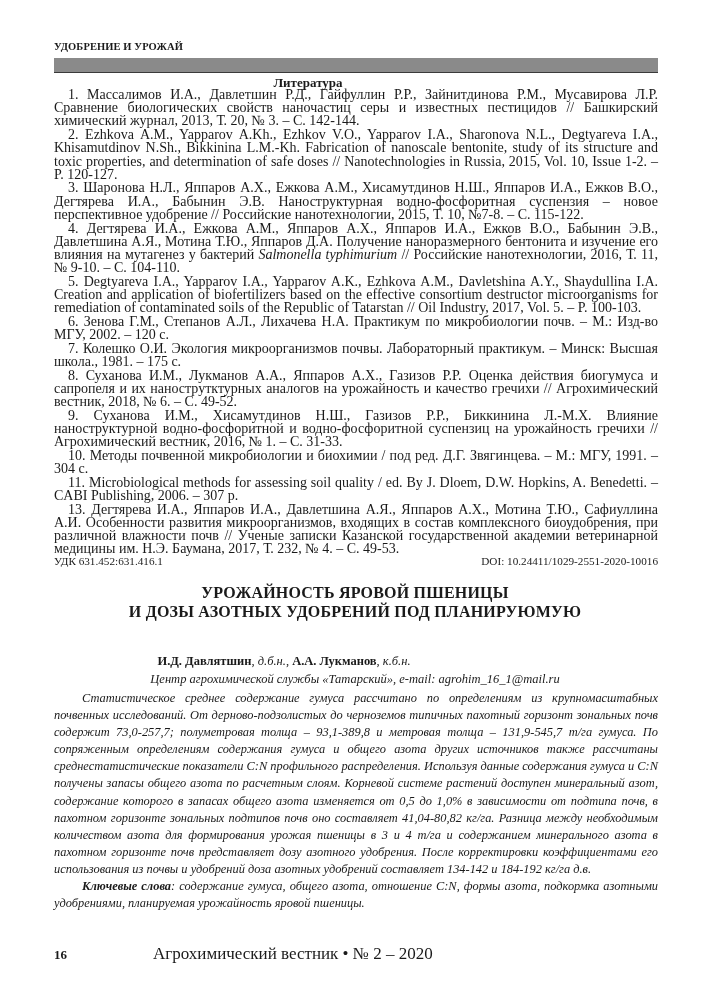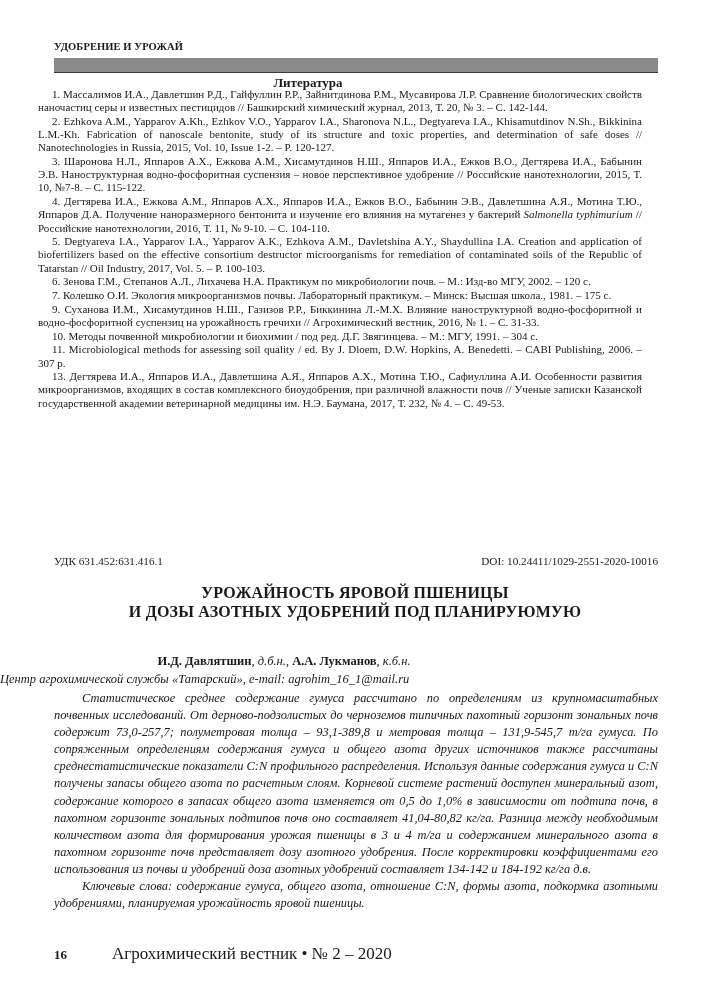--- a/index.html
+++ b/index.html
@@ -13,71 +13,72 @@
   }
   .grey-bar {
     position: absolute; left: 54px; top: 58px; width: 604px; height: 14px;
     background: #8a8a8a; border-bottom: 1.5px solid #3a3a3a;
   }
   .refs-title {
     position: absolute; left: 0; width: 616px; top: 75px; text-align: center;
     font-size: 13px; font-weight: bold;
   }
   .refs {
-    position: absolute; left: 38px; top: 88px; width: 604px;
-    font-size: 11px; line-height: 13.2px; text-align: justify;
+    position: absolute; left: 54px; top: 88px; width: 604px;
+    font-size: 14px; line-height: 13.2px; text-align: justify;
   }
   .ref { text-indent: 14px; margin: 0 0 0.5px 0; }
   .ref i { font-style: italic; }
   .meta-row {
     position: absolute; left: 54px; top: 555px; width: 604px;
     display: flex; justify-content: space-between; font-size: 11.2px;
   }
   .title {
     position: absolute; left: 0; width: 710px; top: 583px; text-align: center;
     font-size: 16px; font-weight: bold; line-height: 19px; letter-spacing: 0.2px;
   }
   .authors {
     position: absolute; left: 0; width: 568px; top: 654px; text-align: center;
     font-size: 12.5px;
   }
   .authors b { font-weight: bold; }
   .authors i { font-style: italic; }
   .affil {
-    position: absolute; left: 0; width: 710px; top: 672px; text-align: left;
+    position: absolute; left: 0; width: 710px; top: 672px; text-align: center;
     font-size: 12.5px; font-style: italic;
   }
   .abstract {
     position: absolute; left: 54px; top: 690px; width: 604px;
     font-size: 12.4px; line-height: 17.1px; font-style: italic; text-align: justify;
   }
   .abstract p { margin: 0; text-indent: 28px; }
-  .abstract .kw-label { font-weight: normal; }
+  .abstract .kw-label { font-weight: bold; }
   .footer {
-    position: absolute; left: 54px; top: 944px; display: flex; align-items: baseline;
+    position: absolute; left: 54px; top: 944px; display: flex; align-items: baseline; gap: 41px;
   }
   .page-num { font-size: 13px; font-weight: bold; width: 58px; }
   .journal { font-size: 17px; }
 </style>
 </head>
 <body>
 
 <div class="section-label">УДОБРЕНИЕ И УРОЖАЙ</div>
 <div class="grey-bar"></div>
 
 <div class="refs-title">Литература</div>
 
 <div class="refs">
   <p class="ref">1. Массалимов И.А., Давлетшин Р.Д., Гайфуллин Р.Р., Зайнитдинова Р.М., Мусавирова Л.Р. Сравнение биологических свойств наночастиц серы и известных пестицидов // Башкирский химический журнал, 2013, Т. 20, № 3. – С. 142-144.</p>
   <p class="ref">2. Ezhkova A.M., Yapparov A.Kh., Ezhkov V.O., Yapparov I.A., Sharonova N.L., Degtyareva I.A., Khisamutdinov N.Sh., Bikkinina L.M.-Kh. Fabrication of nanoscale bentonite, study of its structure and toxic properties, and determination of safe doses // Nanotechnologies in Russia, 2015, Vol. 10, Issue 1-2. – P. 120-127.</p>
   <p class="ref">3. Шаронова Н.Л., Яппаров А.Х., Ежкова А.М., Хисамутдинов Н.Ш., Яппаров И.А., Ежков В.О., Дегтярева И.А., Бабынин Э.В. Наноструктурная водно-фосфоритная суспензия – новое перспективное удобрение // Российские нанотехнологии, 2015, Т. 10, №7-8. – С. 115-122.</p>
   <p class="ref"><span>4. Дегтярева И.А., Ежкова А.М., Яппаров А.Х., Яппаров И.А., Ежков В.О., Бабынин Э.В., Давлетшина А.Я., Мотина Т.Ю., Яппаров Д.А. Получение наноразмерного бентонита и изучение его влияния на мутагенез у бактерий </span><i>Salmonella typhimurium</i><span> // Российские нанотехнологии, 2016, Т. 11, № 9-10. – С. 104-110.</span></p>
   <p class="ref">5. Degtyareva I.A., Yapparov I.A., Yapparov A.K., Ezhkova A.M., Davletshina A.Y., Shaydullina I.A. Creation and application of biofertilizers based on the effective consortium destructor microorganisms for remediation of contaminated soils of the Republic of Tatarstan // Oil Industry, 2017, Vol. 5. – P. 100-103.</p>
   <p class="ref">6. Зенова Г.М., Степанов А.Л., Лихачева Н.А. Практикум по микробиологии почв. – М.: Изд-во МГУ, 2002. – 120 с.</p>
   <p class="ref">7. Колешко О.И. Экология микроорганизмов почвы. Лабораторный практикум. – Минск: Высшая школа., 1981. – 175 с.</p>
+  <p class="ref">8. Суханова И.М., Лукманов А.А., Яппаров А.Х., Газизов Р.Р. Оценка действия биогумуса и сапропеля и их нанострутктурных аналогов на урожайность и качество гречихи // Агрохимический вестник, 2018, № 6. – С. 49-52.</p>
   <p class="ref">9. Суханова И.М., Хисамутдинов Н.Ш., Газизов Р.Р., Биккинина Л.-М.Х. Влияние наноструктурной водно-фосфоритной и водно-фосфоритной суспензиц на урожайность гречихи // Агрохимический вестник, 2016, № 1. – С. 31-33.</p>
   <p class="ref">10. Методы почвенной микробиологии и биохимии / под ред. Д.Г. Звягинцева. – М.: МГУ, 1991. – 304 с.</p>
   <p class="ref">11. Microbiological methods for assessing soil quality / ed. By J. Dloem, D.W. Hopkins, A. Benedetti. – CABI Publishing, 2006. – 307 p.</p>
   <p class="ref">13. Дегтярева И.А., Яппаров И.А., Давлетшина А.Я., Яппаров А.Х., Мотина Т.Ю., Сафиуллина А.И. Особенности развития микроорганизмов, входящих в состав комплексного биоудобрения, при различной влажности почв // Ученые записки Казанской государственной академии ветеринарной медицины им. Н.Э. Баумана, 2017, Т. 232, № 4. – С. 49-53.</p>
 </div>
 
 <div class="meta-row">
   <span>УДК 631.452:631.416.1</span>
   <span>DOI: 10.24411/1029-2551-2020-10016</span>
 </div>

